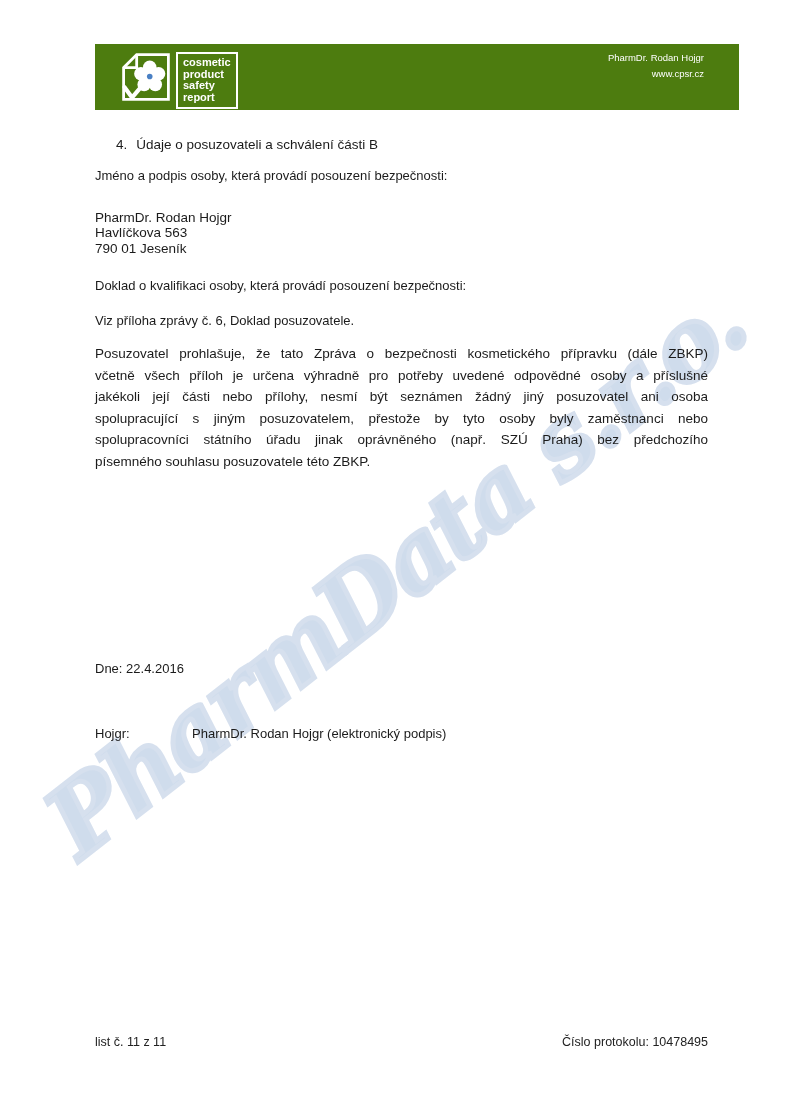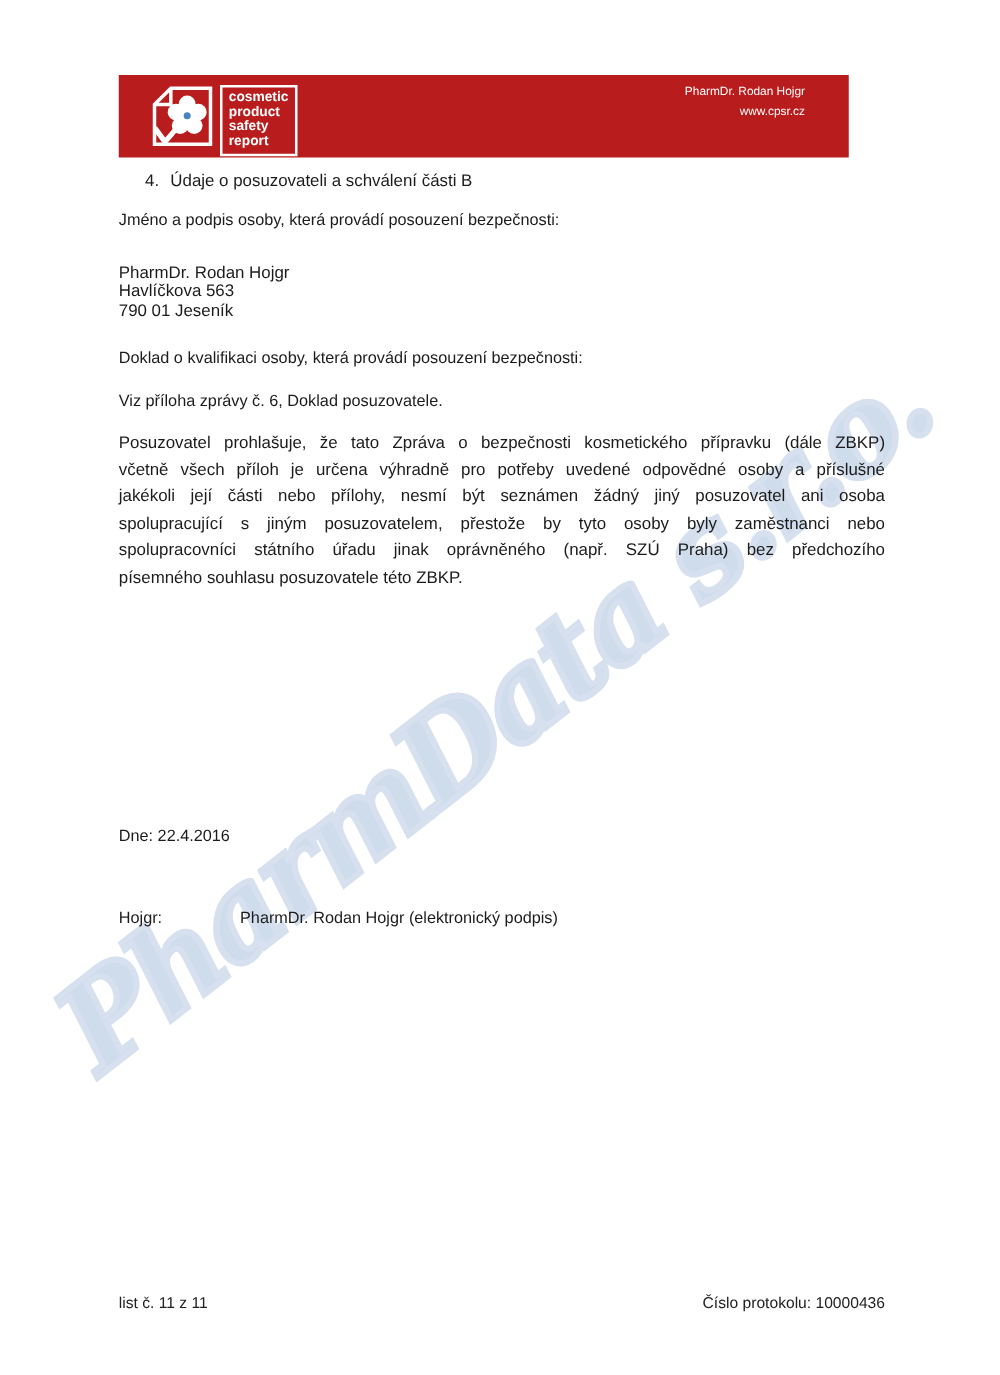--- a/index.html
+++ b/index.html
@@ -13,22 +13,22 @@
     position:absolute; left:395px; top:572px; z-index:1;
     transform:translate(-50%,-50%) rotate(-38deg);
     font-family:"DejaVu Serif", serif; font-style:italic; font-weight:bold;
     font-size:96px; letter-spacing:-3px; white-space:nowrap;
     color:#cfdcec; -webkit-text-stroke:5px #d6e0ee;
     pointer-events:none;
   }
 
   
   .header-bar {
-    position:absolute; left:95px; top:60px; width:584px; height:66px;
-    background:#b91c1c; z-index:2;
+    position:absolute; left:95px; top:44px; width:644px; height:66px;
+    background:#4d7c0f; z-index:2;
   }
   .logo-wrap { position:absolute; left:23px; top:5px; display:flex; align-items:flex-start; }
   .logo-icon { width:56px; height:56px; display:block; }
   .logo-textbox {
     margin-left:2px; margin-top:3px; border:2px solid #ffffff; color:#ffffff;
     font-size:11px; font-weight:bold; line-height:11.5px; padding:3px 5px 4px 5px;
     letter-spacing:0px;
   }
   .header-right {
     position:absolute; right:35px; top:6px; text-align:right; color:#ffffff;
@@ -119,16 +119,16 @@
   </div>
 
 
   <div class="abs t" style="left:95px; top:661px;">Dne: 22.4.2016</div>
 
   <div class="abs t" style="left:95px; top:726px;">Hojgr:</div>
   <div class="abs t" style="left:192px; top:726px;">PharmDr. Rodan Hojgr (elektronický podpis)</div>
 
   <div class="abs footer">
     <span>list č. 11 z 11</span>
-    <span class="right">Číslo protokolu: 10000436</span>
+    <span class="right">Číslo protokolu: 10478495</span>
   </div>
 
 </div>
 
 </body></html>

